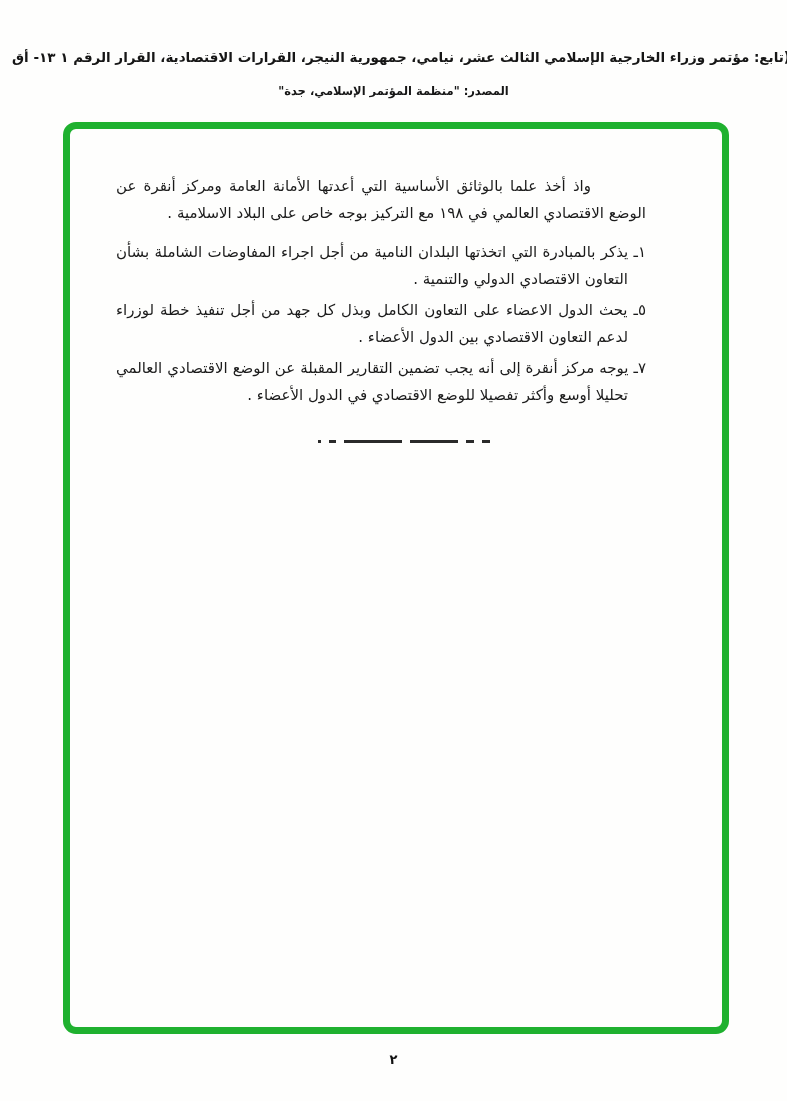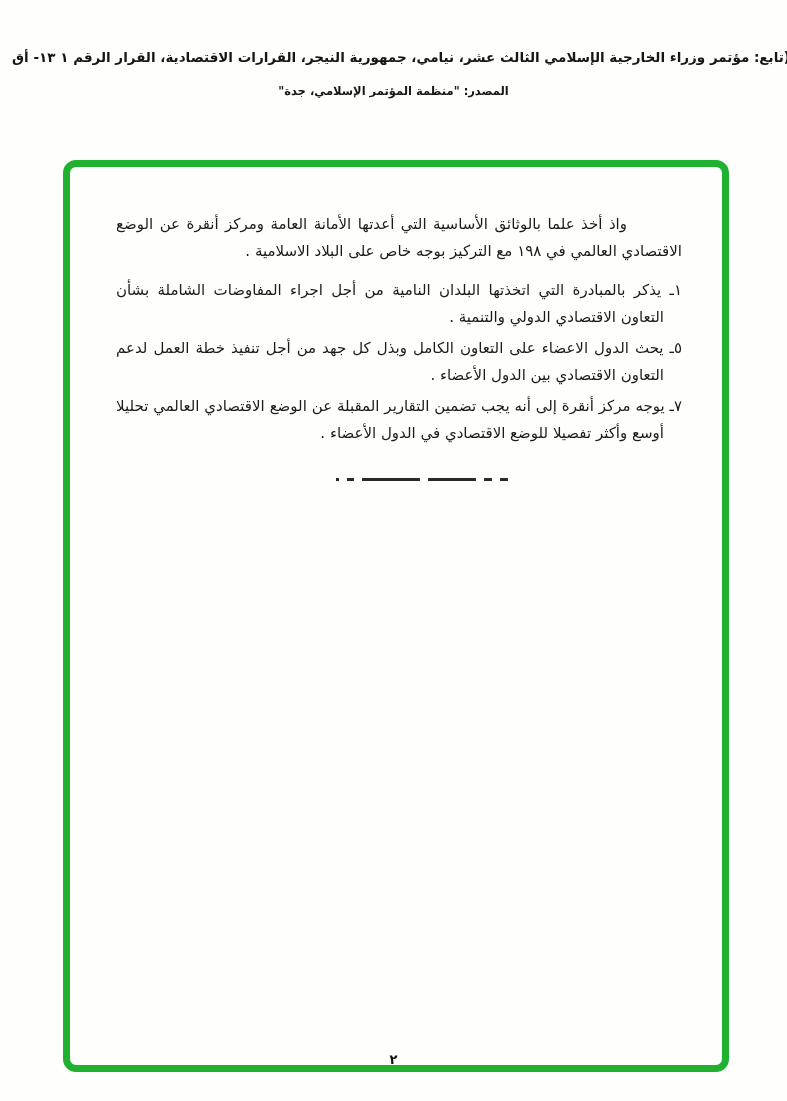--- a/index.html
+++ b/index.html
@@ -36,24 +36,23 @@
   }
   .highlight-box {
     position: absolute;
     left: 63px;
     top: 122px;
     width: 666px;
     height: 912px;
     box-sizing: border-box;
     border: 7px solid #1fb12f;
     border-radius: 13px;
-    padding: 44px 40px 0 46px;
+    padding: 44px 76px 0 46px;
     direction: rtl;
     background: transparent;
-    margin-top: 38px;
   }
   .body-text p {
     margin: 0;
     font-size: 15px;
     line-height: 27px;
     text-align: justify;
     color: #1b1b1b;
   }
   p.intro {
     text-indent: 55px;
@@ -113,21 +112,21 @@
       <p class="item">
         <span class="num">١ـ</span>
         <span class="txt">يذكر بالمبادرة التي اتخذتها البلدان النامية من أجل اجراء المفاوضات الشاملة بشأن التعاون الاقتصادي الدولي والتنمية .</span>
       </p>
 
 
 
 
       <p class="item">
         <span class="num">٥ـ</span>
-        <span class="txt">يحث الدول الاعضاء على التعاون الكامل وبذل كل جهد من أجل تنفيذ خطة العمل لدعم التعاون الاقتصادي بين الدول الأعضاء .</span>
+        <span class="txt">يحث الدول الاعضاء على التعاون الكامل وبذل كل جهد من أجل تنفيذ خطة لوزراء لدعم التعاون الاقتصادي بين الدول الأعضاء .</span>
       </p>
 
 
       <p class="item">
         <span class="num">٧ـ</span>
         <span class="txt">يوجه مركز أنقرة إلى أنه يجب تضمين التقارير المقبلة عن الوضع الاقتصادي العالمي تحليلا أوسع وأكثر تفصيلا للوضع الاقتصادي في الدول الأعضاء .</span>
       </p>
 
       <div class="divider">
         <span class="d dot"></span>

